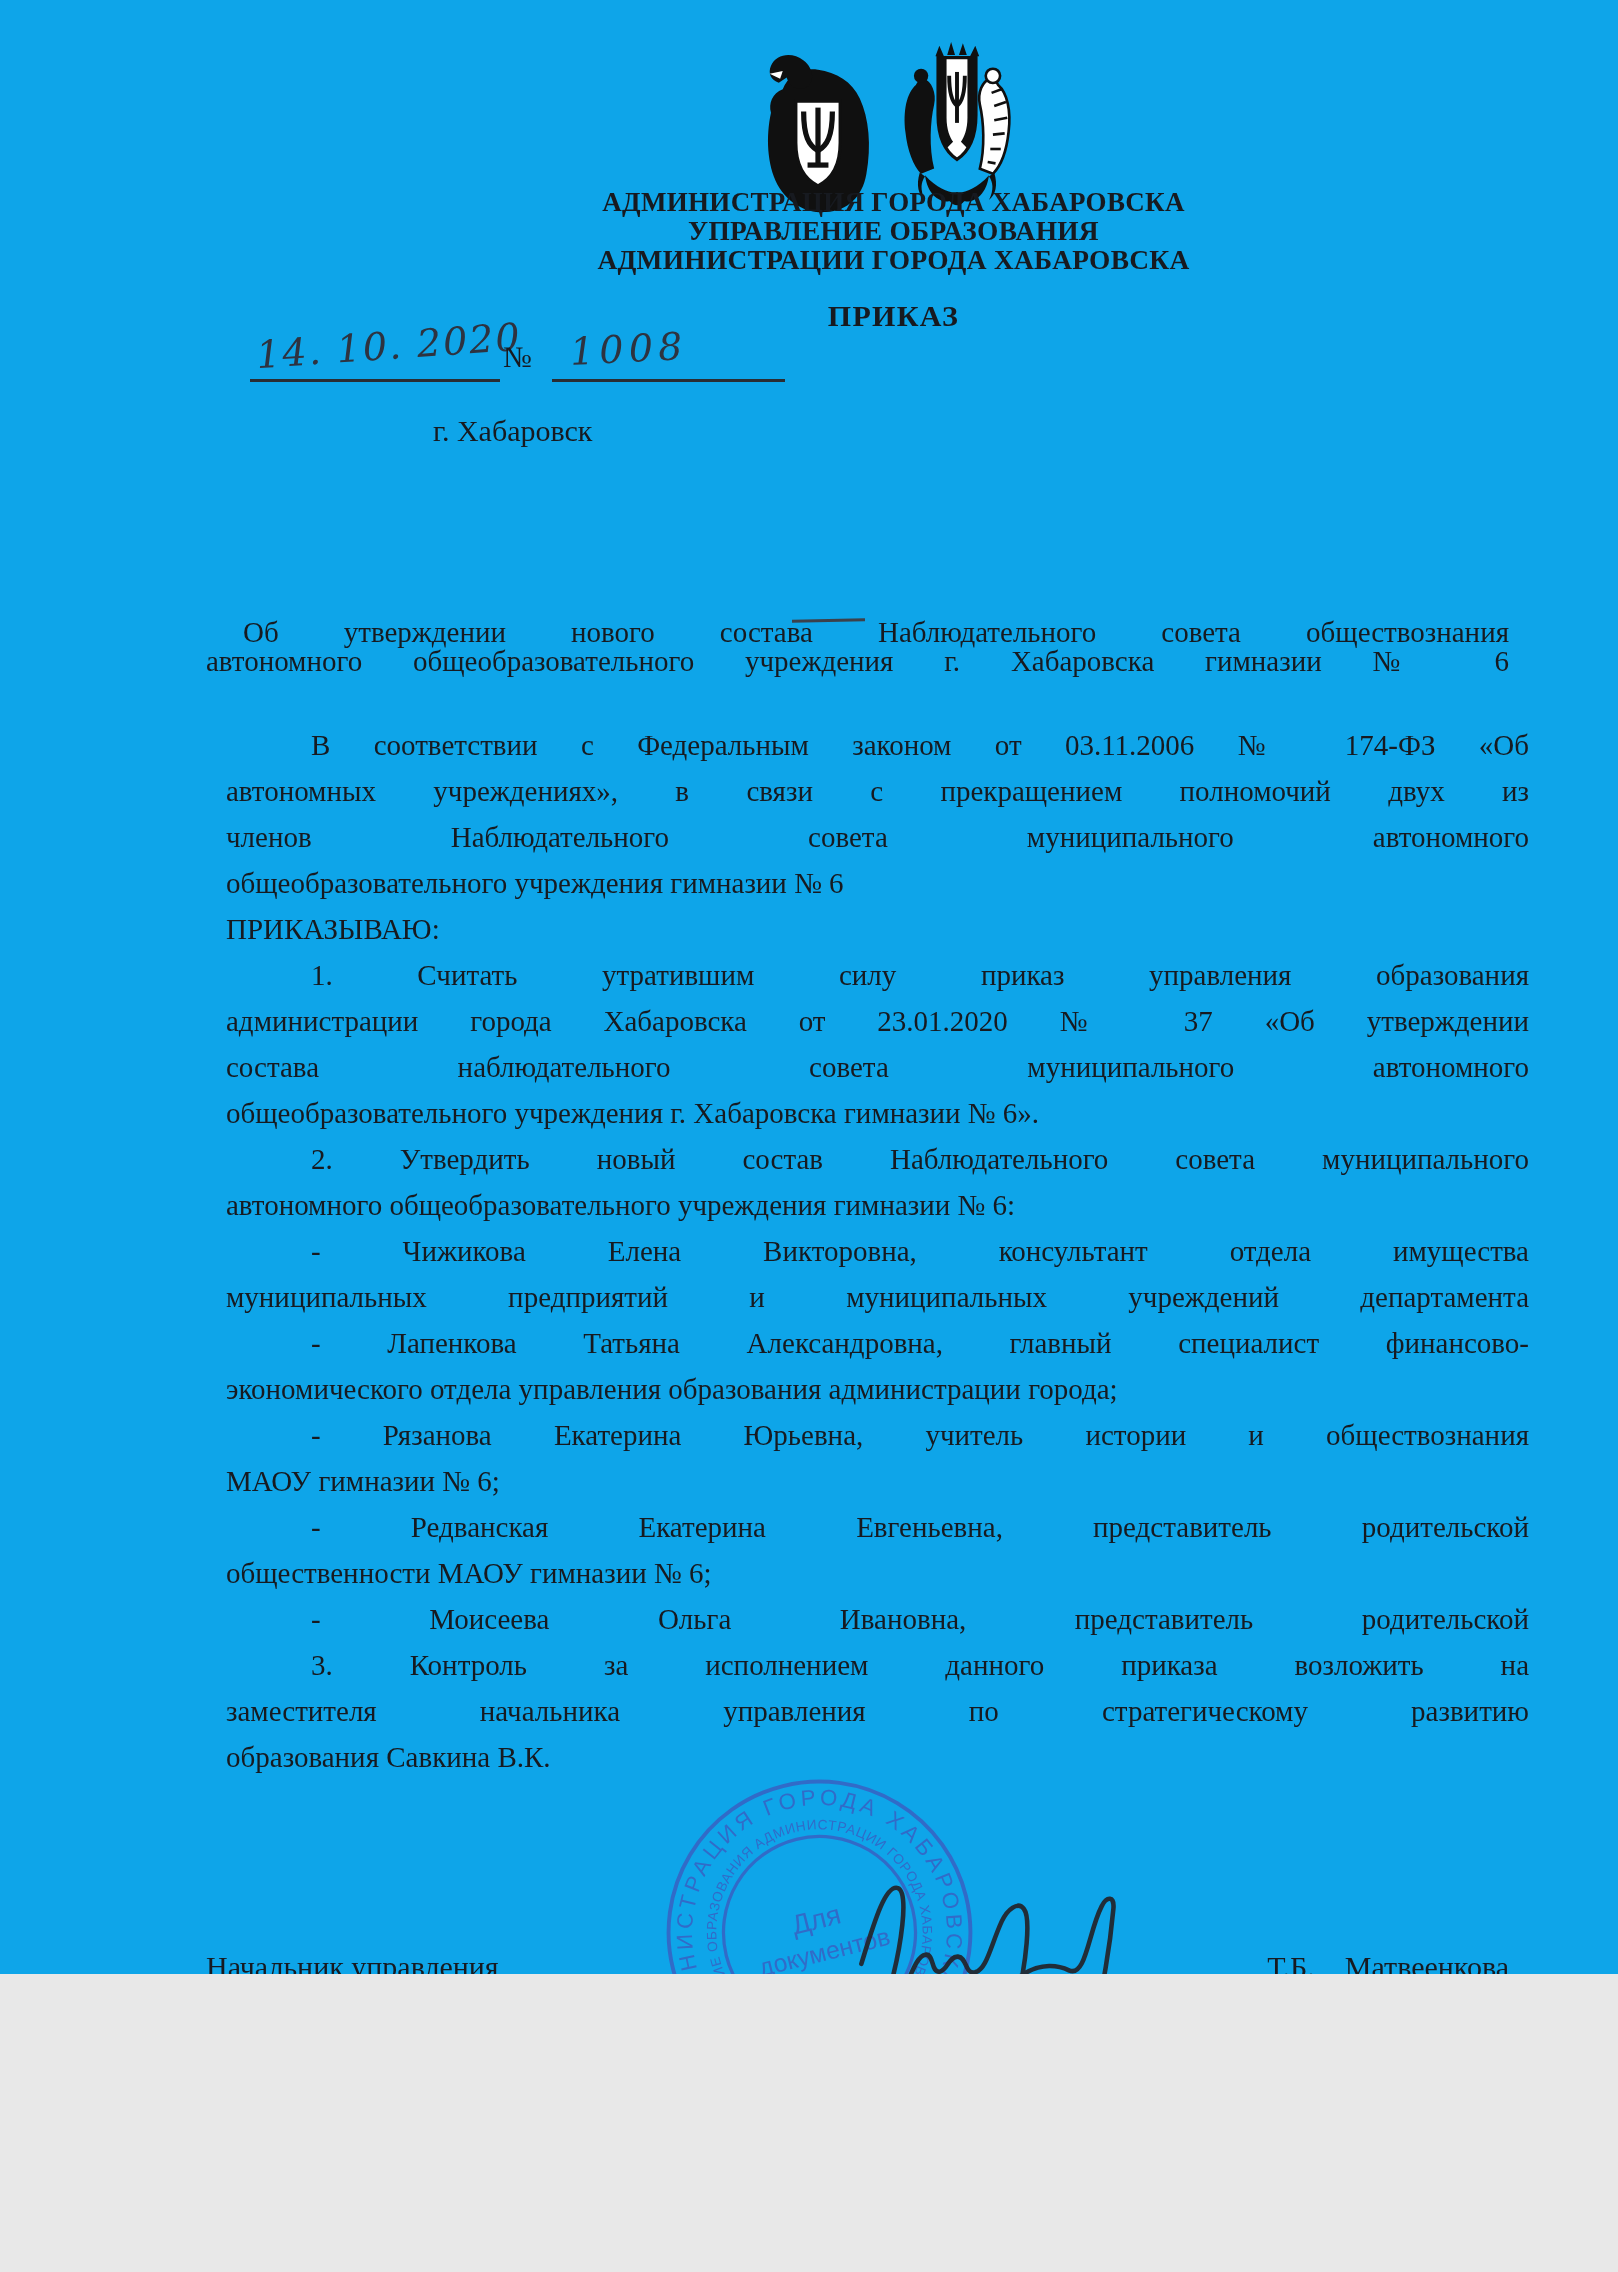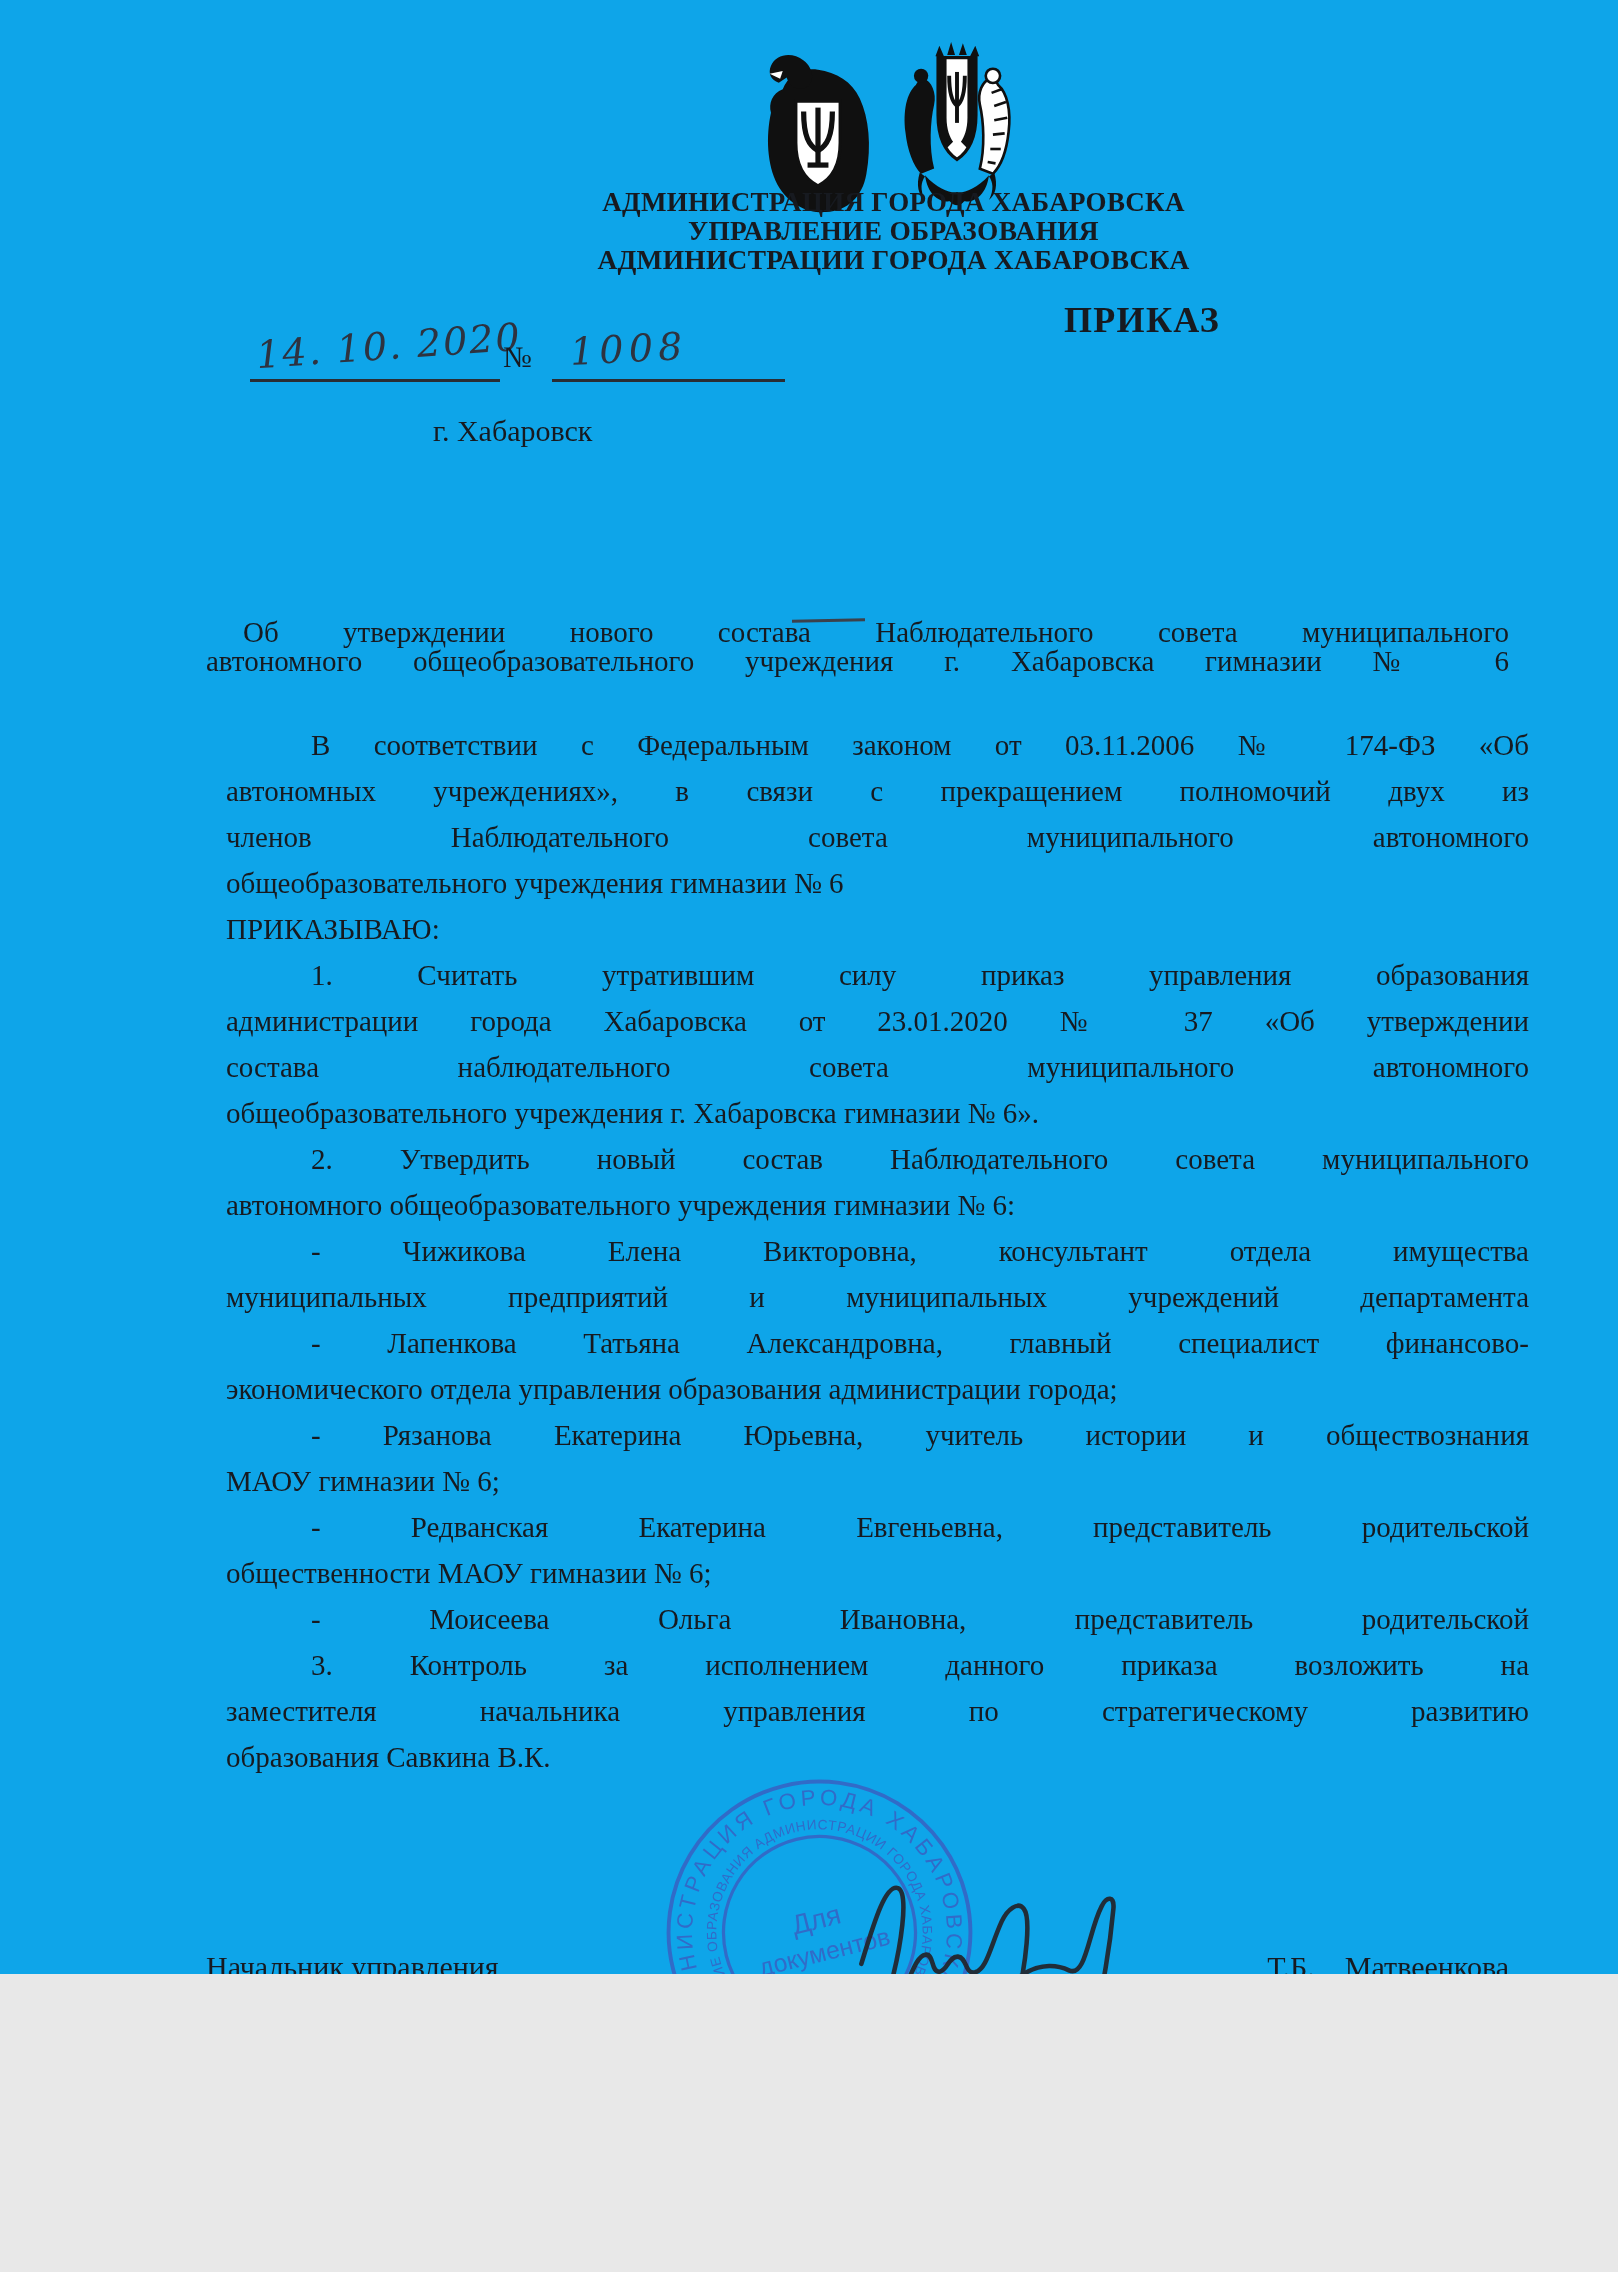--- a/index.html
+++ b/index.html
@@ -4,22 +4,22 @@
 <style>
   html,body{margin:0;padding:0;background:#e8e8e8;}
   .page{position:relative;width:1618px;height:1974px;background:#0ea5e9;overflow:hidden;
         font-family:"Liberation Serif","DejaVu Serif",serif;color:#171a20;}
   .abs{position:absolute;}
 
   
   .org-block{left:567px;top:188px;width:653px;text-align:center;font-weight:bold;
              font-size:27.4px;line-height:29px;letter-spacing:0.3px;}
   .org-line1{font-size:27px;}
-  .doc-title{left:567px;top:299px;width:653px;text-align:right;font-weight:bold;
-             font-size:36px;letter-spacing:1.3px;}
+  .doc-title{left:567px;top:299px;width:653px;text-align:center;font-weight:bold;
+             font-size:30px;letter-spacing:1.3px;}
 
   
   .hand{font-family:"DejaVu Serif","Liberation Serif",serif;font-style:italic;color:#2e3340;}
   .hw-date{left:256px;top:324px;font-size:38px;letter-spacing:2px;transform:rotate(-4deg);}
   .num-sign{left:503px;top:340px;font-size:30px;}
   .hw-num{left:570px;top:327px;font-size:38px;letter-spacing:5.2px;transform:rotate(-3deg);}
   .rule{height:2.6px;background:#2a2d33;}
   .rule1{left:250px;top:379px;width:250px;}
   .rule2{left:552px;top:379px;width:233px;}
   .city{left:433px;top:414px;font-size:30px;}
@@ -111,21 +111,21 @@
   <span class="abs num-sign">№</span>
   <span class="abs hand hw-num">1008</span>
   <div class="abs rule rule1"></div>
   <div class="abs rule rule2"></div>
   <div class="abs city">г. Хабаровск</div>
 
   <div class="abs artifact"></div>
 
   <div class="abs subject">
 
-  <div class="ln j ind-s">Об утверждении нового состава Наблюдательного совета муниципального</div>
+  <div class="ln j ind-s">Об утверждении нового состава Наблюдательного совета обществознания</div>
       <div class="ln j">автономного общеобразовательного учреждения г. Хабаровска гимназии № 6</div>
     </div>
 
   <div class="abs order-body">
 
   <div class="ln ind">В соответствии с Федеральным законом от 03.11.2006 № 174-ФЗ «Об</div>
       <div class="ln">автономных учреждениях», в связи с прекращением полномочий двух из</div>
       <div class="ln">членов Наблюдательного совета муниципального автономного</div>
       <div class="ln l">общеобразовательного учреждения гимназии № 6</div>
       <div class="ln l">ПРИКАЗЫВАЮ:</div>

